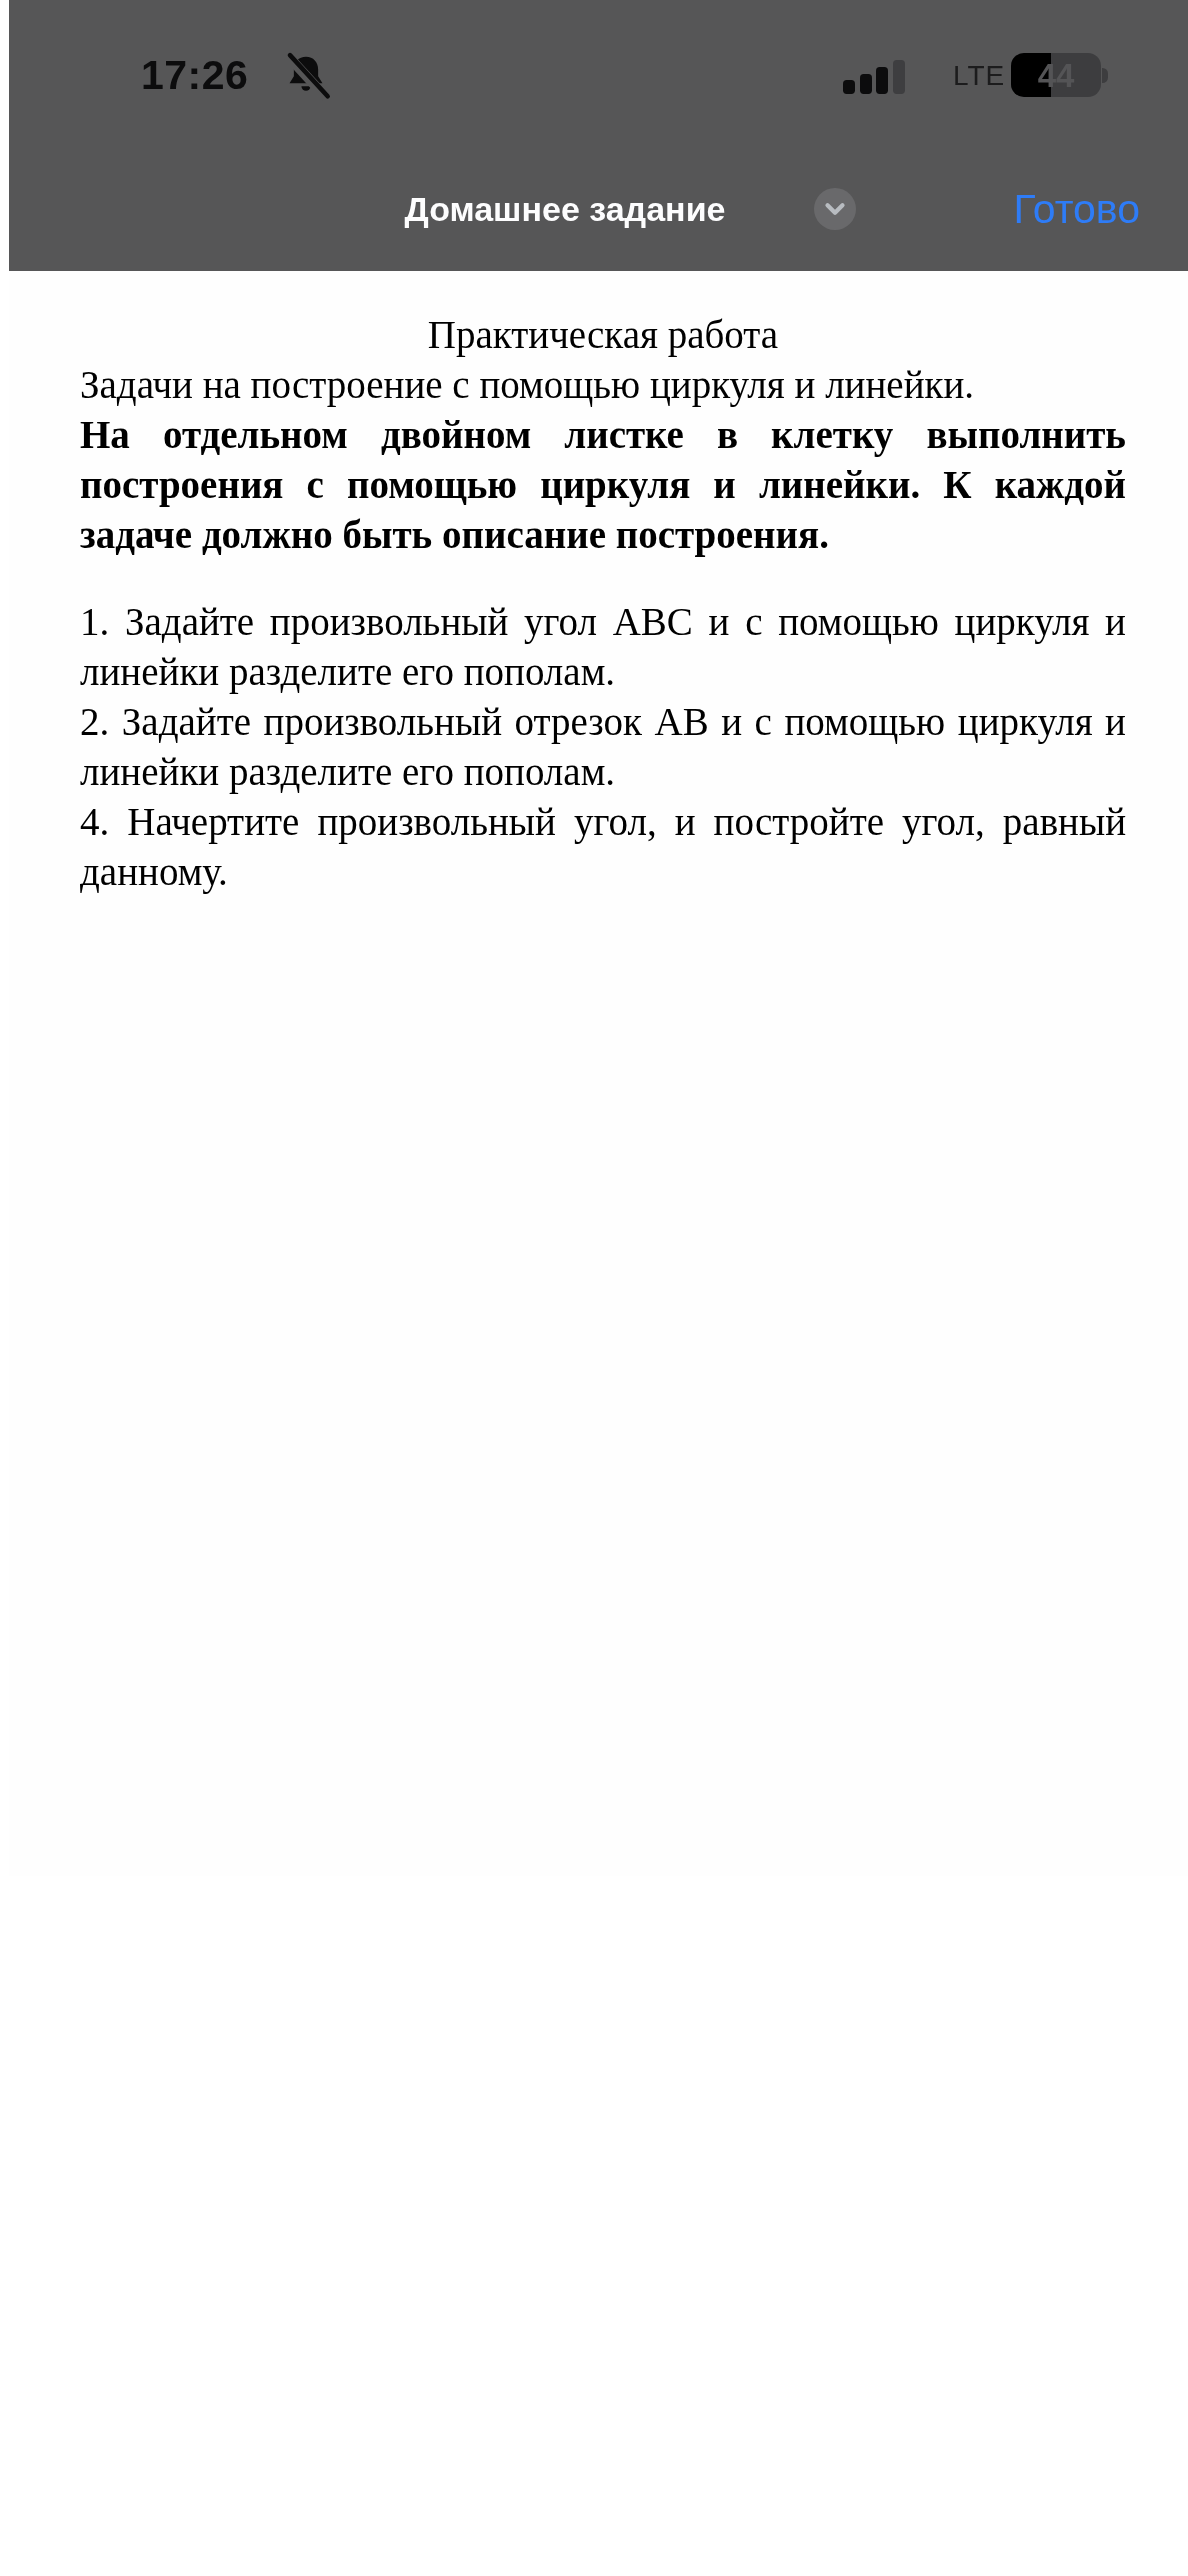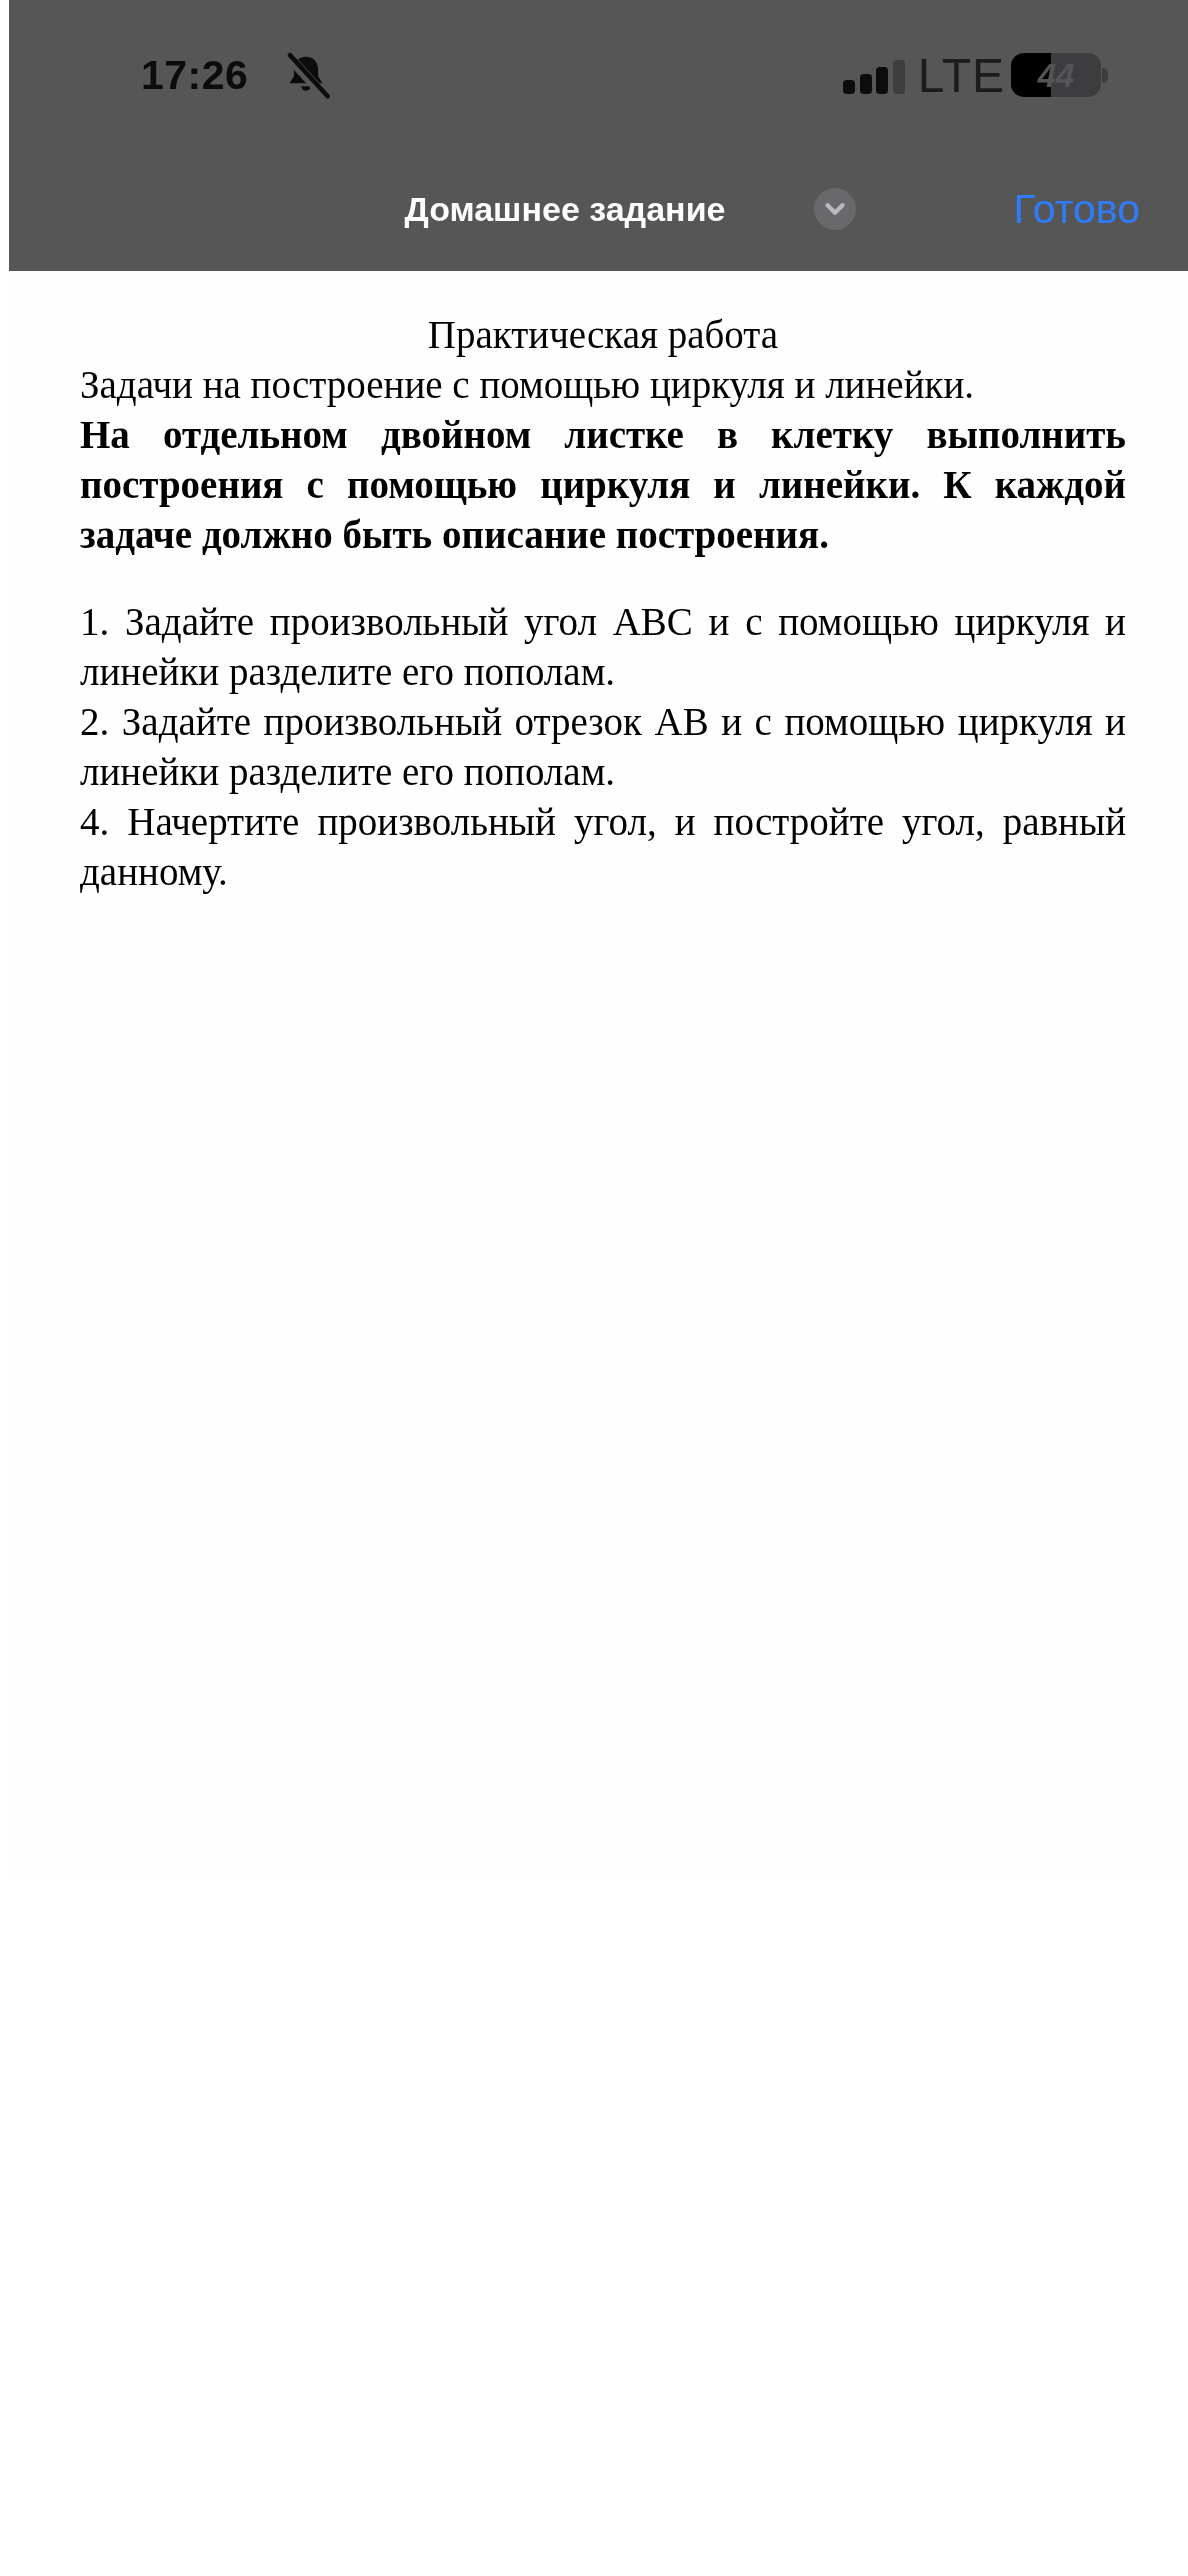--- a/index.html
+++ b/index.html
@@ -24,32 +24,32 @@
   }
   .bell-wrap { position: absolute; left: 271px; top: 4.6px; width: 52px; height: 52px; }
   .signal { position: absolute; right: 290px; top: 11px; width: 64px; height: 37px; display: flex; align-items: flex-end; gap: 4.6px; }
   .signal .bar { width: 12px; border-radius: 3.7px; background: #0c0c0d; }
   .signal .b1 { height: 14px; }
   .signal .b2 { height: 20px; }
   .signal .b3 { height: 27px; }
   .signal .b4 { height: 34px; background: #3e3e40; }
   .lte {
     position: absolute; right: 192px; top: 0; line-height: 59px;
-    font-size: 48px; font-weight: 500; color: #1c1c1d; letter-spacing: 0.9px;
+    font-size: 28px; font-weight: 500; color: #1c1c1d; letter-spacing: 0.9px;
   }
   .battery { position: absolute; right: 85px; top: 7.4px; width: 101px; height: 44px; }
   .battery-body {
     position: absolute; left: 0; top: 0; width: 90px; height: 44px;
     background: #3d3d3f; border-radius: 13px; overflow: hidden;
   }
   .battery-fill { position: absolute; left: 0; top: 0; bottom: 0; width: 44%; background: #000000; }
   .battery-label {
     position: absolute; left: 0; top: 0; width: 90px; height: 44px;
     text-align: center; line-height: 46px;
-    font-size: 33px; font-weight: 700; color: #545456; font-style: italic;
+    font-size: 33px; font-weight: 700; color: #545456;
   }
   .battery-cap {
     position: absolute; right: 3.7px; top: 14.7px; width: 6.4px; height: 14.7px;
     background: #3d3d3f; border-radius: 0 5.5px 5.5px 0;
   }
 
   .nav-row { position: absolute; top: 181px; left: 0; right: 0; height: 64px; }
   .nav-title {
     position: absolute; left: 556px; top: 0; transform: translateX(-50%);
     font-size: 34px; font-weight: 600; color: #fdfdfe; white-space: nowrap;

